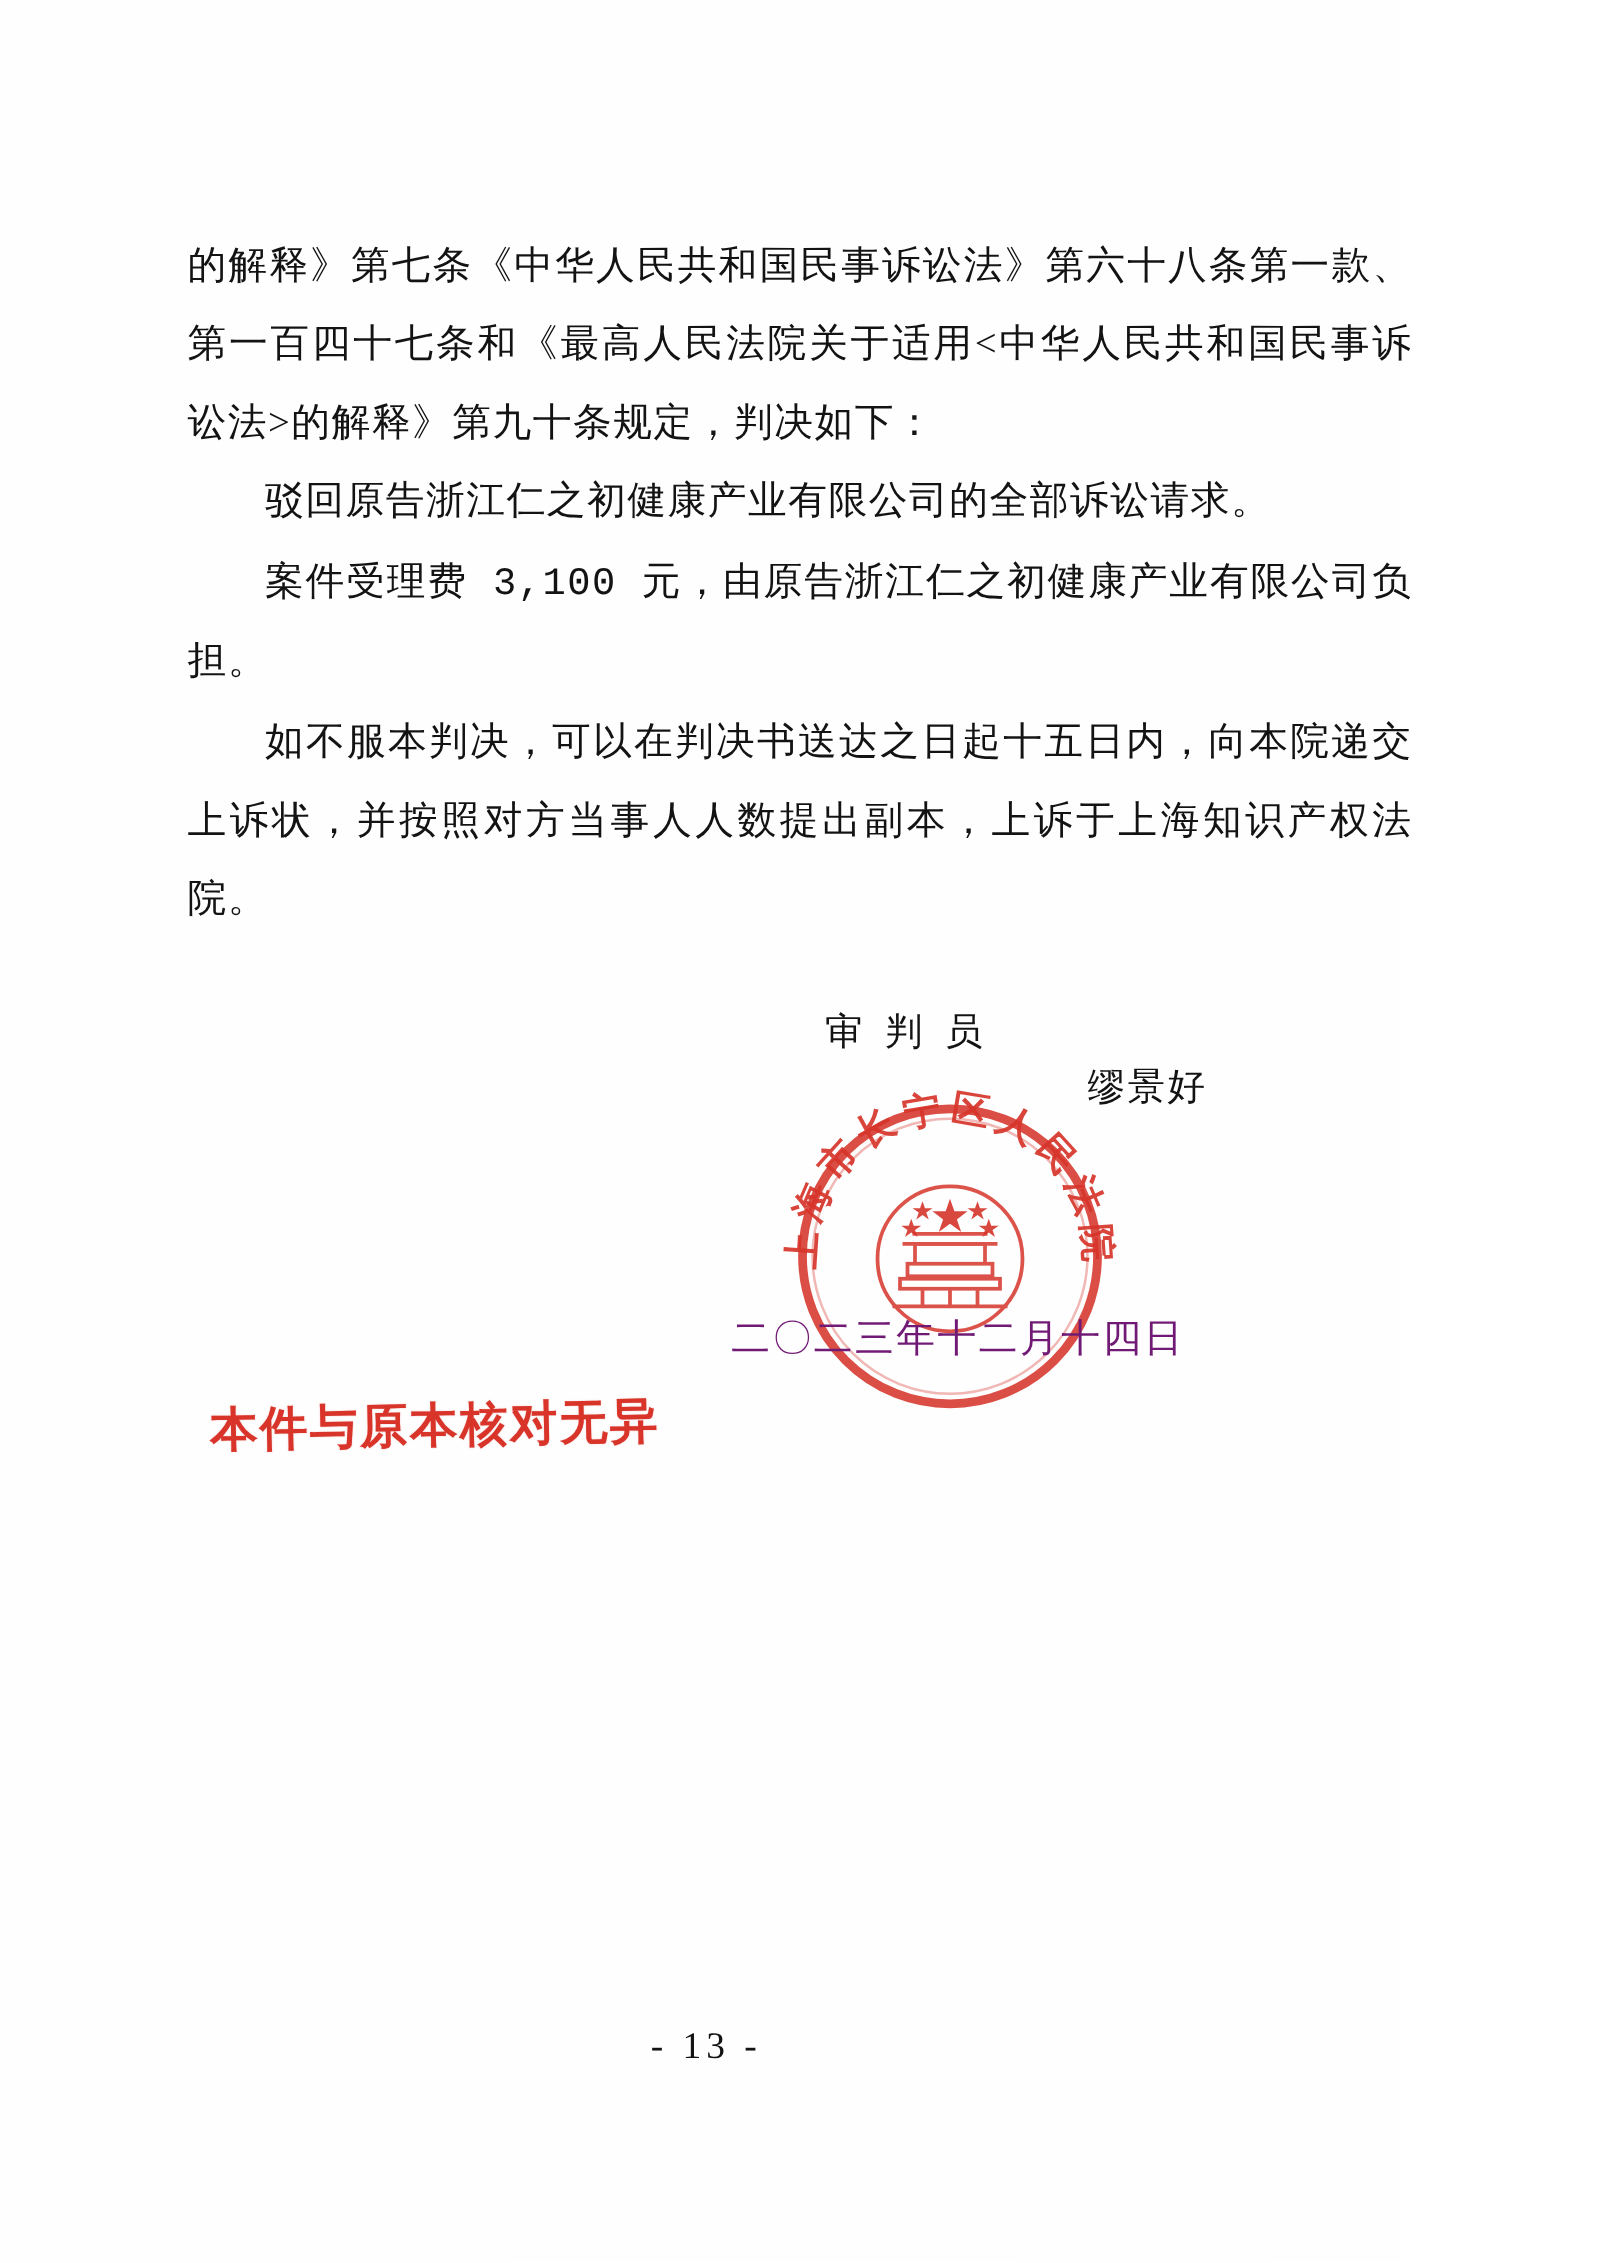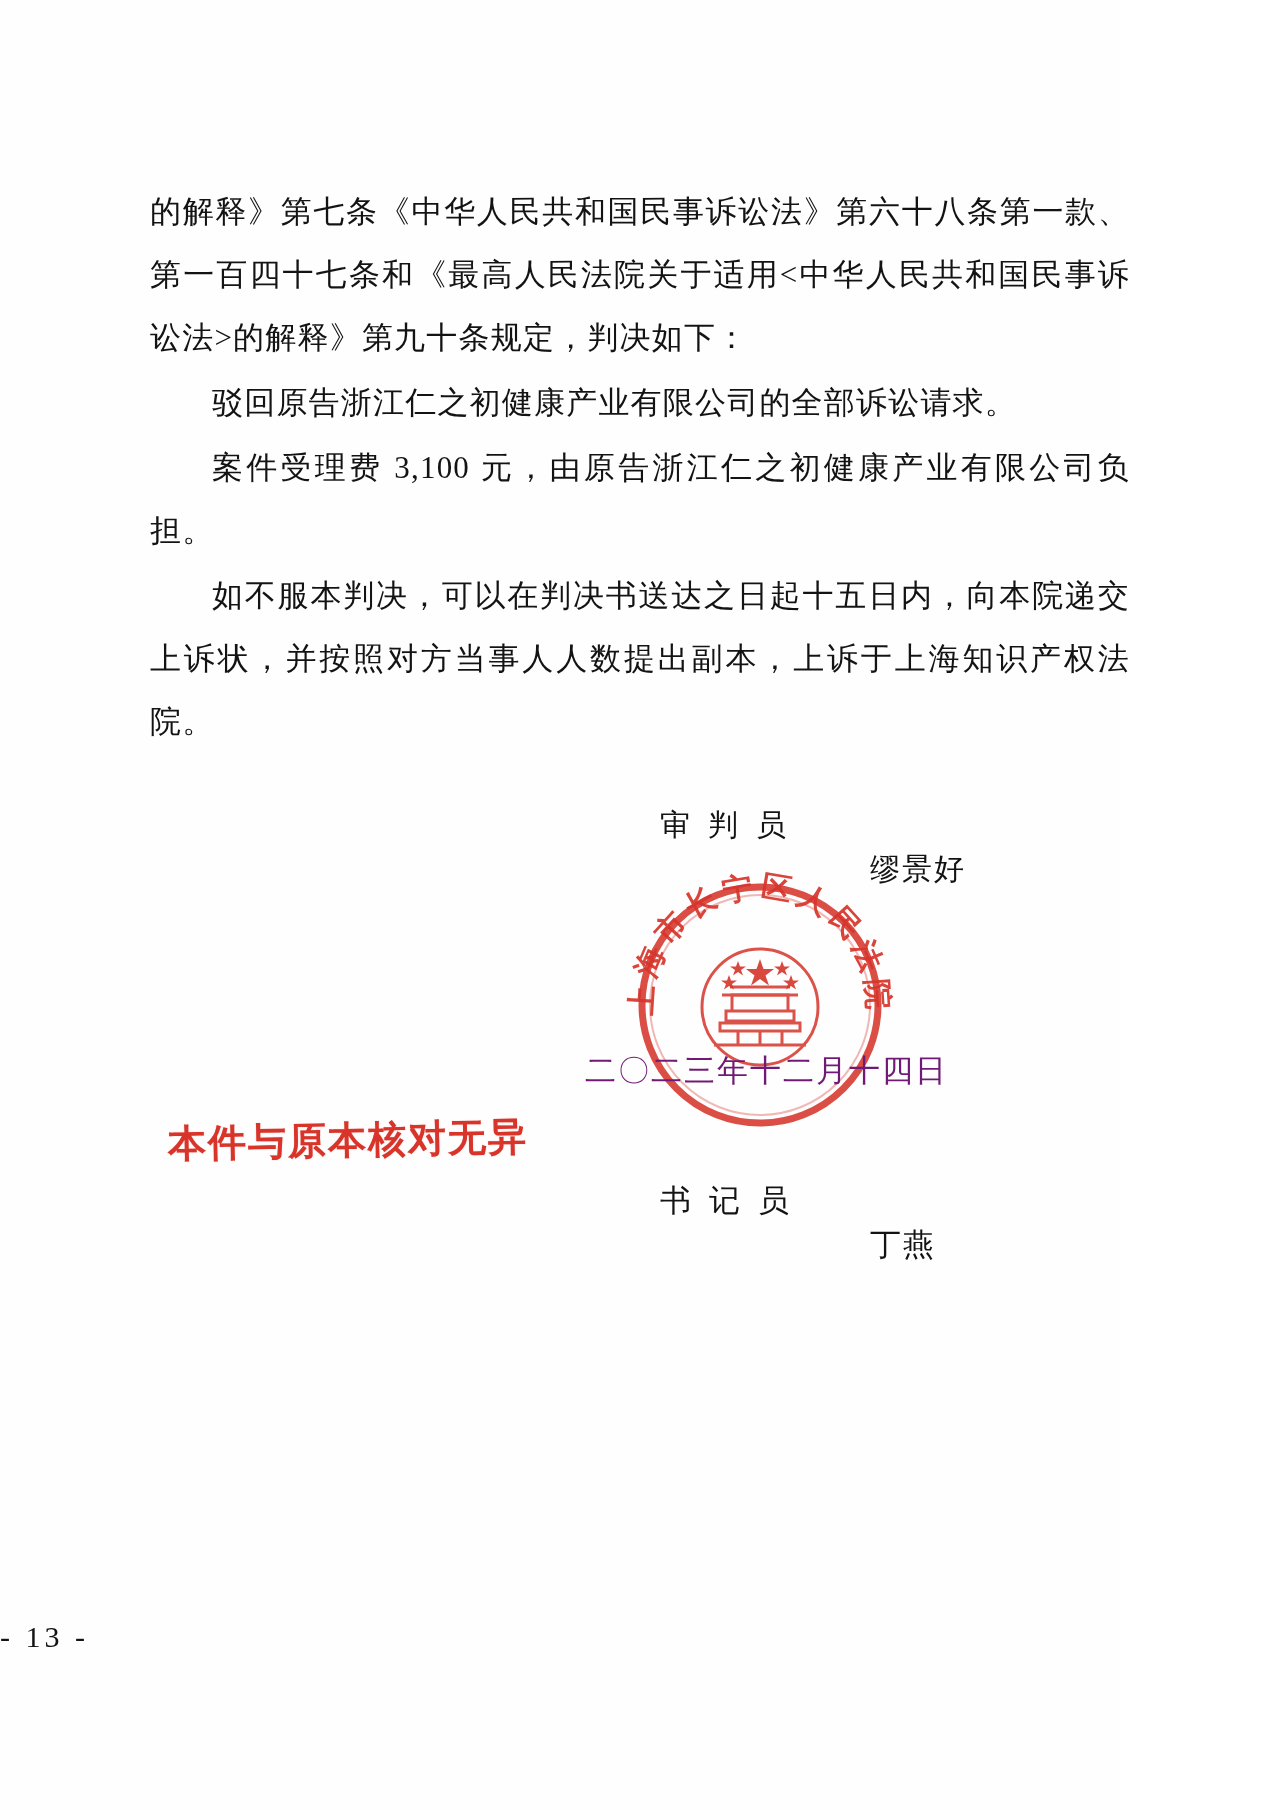--- a/index.html
+++ b/index.html
@@ -35,20 +35,21 @@
     font-size: 31px;
     line-height: 63px;
     letter-spacing: 1.2px;
     text-align: justify;
     text-align-last: left;
     margin: 0 0 2px 0;
     color: #131313;
   }
   .para.indent {
     text-indent: 62px;
+    font-family: Liberation Mono, monospace;
   }
 
   .signature-block {
     position: absolute;
     left: 150px;
     top: 805px;
     width: 980px;
   }
 
   .sig-line {
@@ -109,21 +110,21 @@
     color: #d8342a;
     transform: rotate(-1.2deg);
     text-shadow: 0 0 1px rgba(216,52,42,0.5);
   }
 
   .page-number {
     position: absolute;
     left: 0;
     top: 1620px;
     width: 1130px;
-    text-align: left;
+    text-align: center;
     font-size: 30px;
     letter-spacing: 4px;
     color: #131313;
   }
 </style>
 </head>
 <body>
 
 <div class="page">
 
@@ -171,20 +172,16 @@
       <text font-family="'DejaVu Sans','Liberation Sans',sans-serif" font-size="30" font-weight="bold" fill="#d6352b" opacity="0.92" letter-spacing="6">
         <textPath href="#sealArcText" startOffset="50%" text-anchor="middle">上海市长宁区人民法院</textPath>
       </text>
     </svg>
   </div>
 
   <div class="date-line">二〇二三年十二月十四日</div>
 
   <div class="verify-stamp">本件与原本核对无异</div>
 
-  <div class="clerk-line">
-    <span class="sig-role">书记员</span>
-    <span class="sig-name">丁燕</span>
-  </div>
 
   <div class="page-number">- 13 -</div>
 
 </div>
 
 </body></html>

